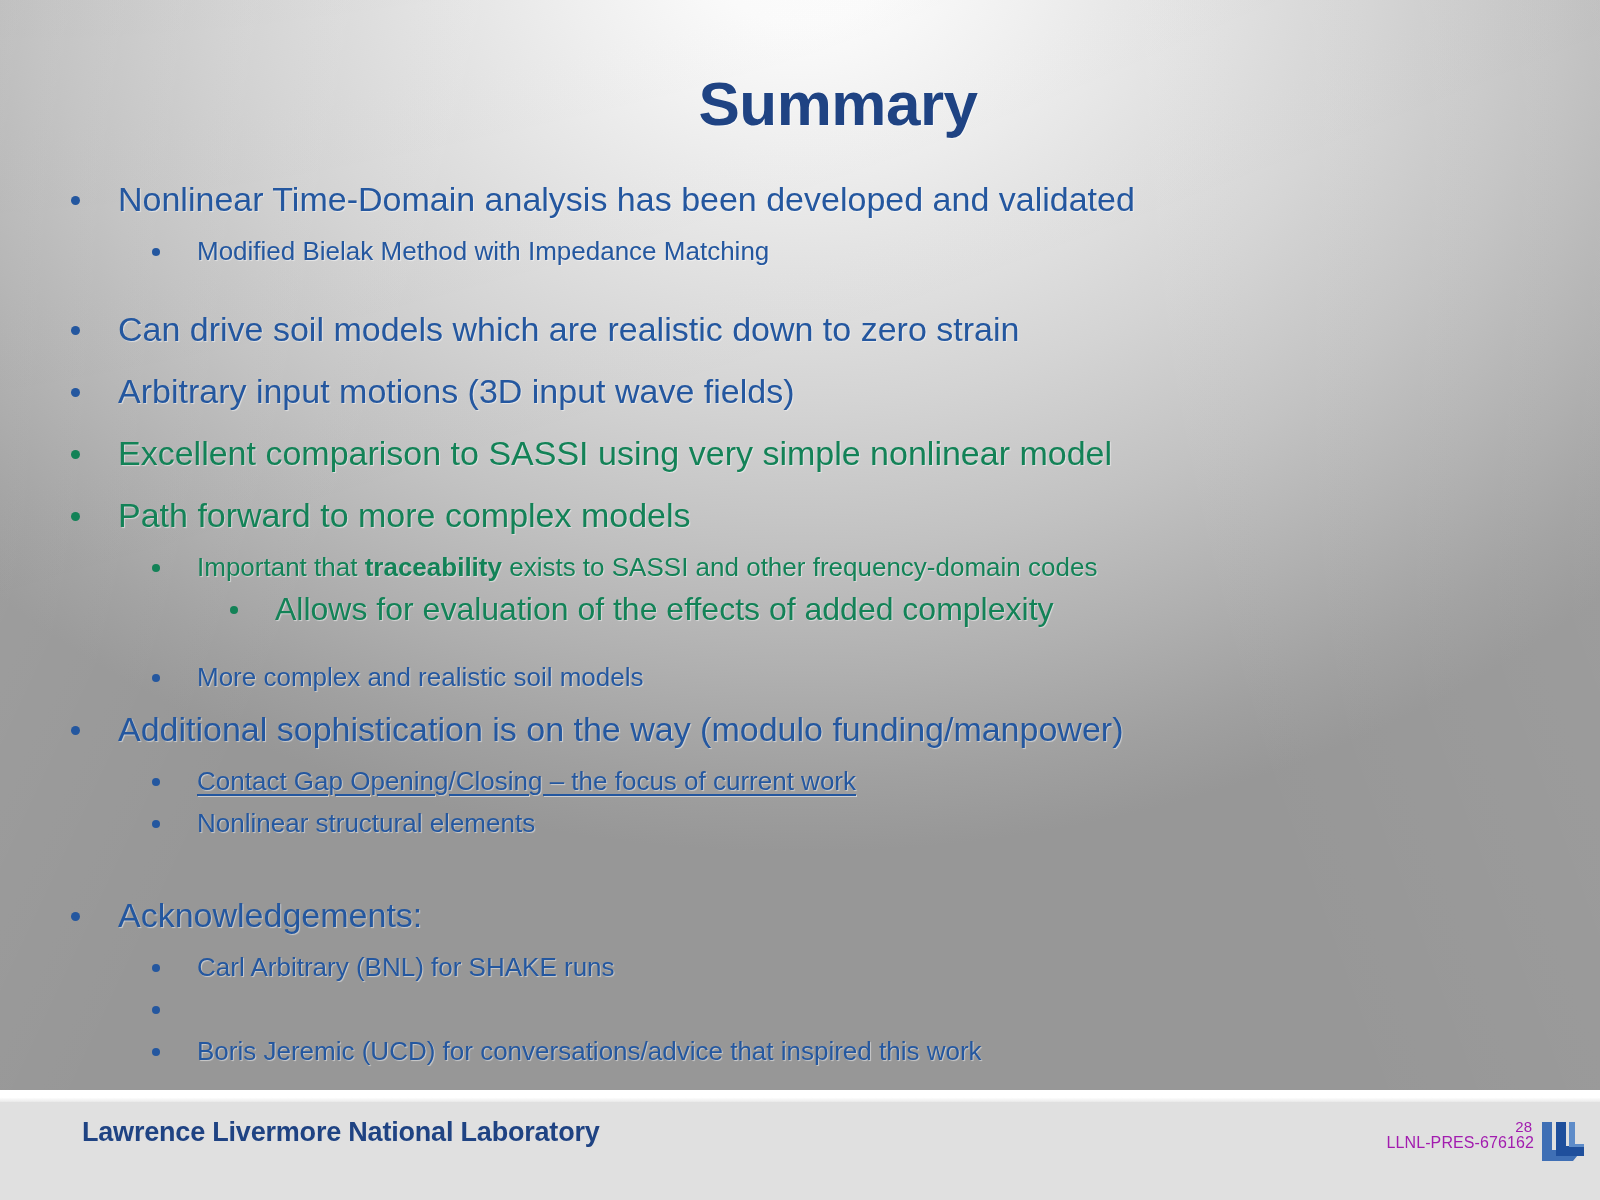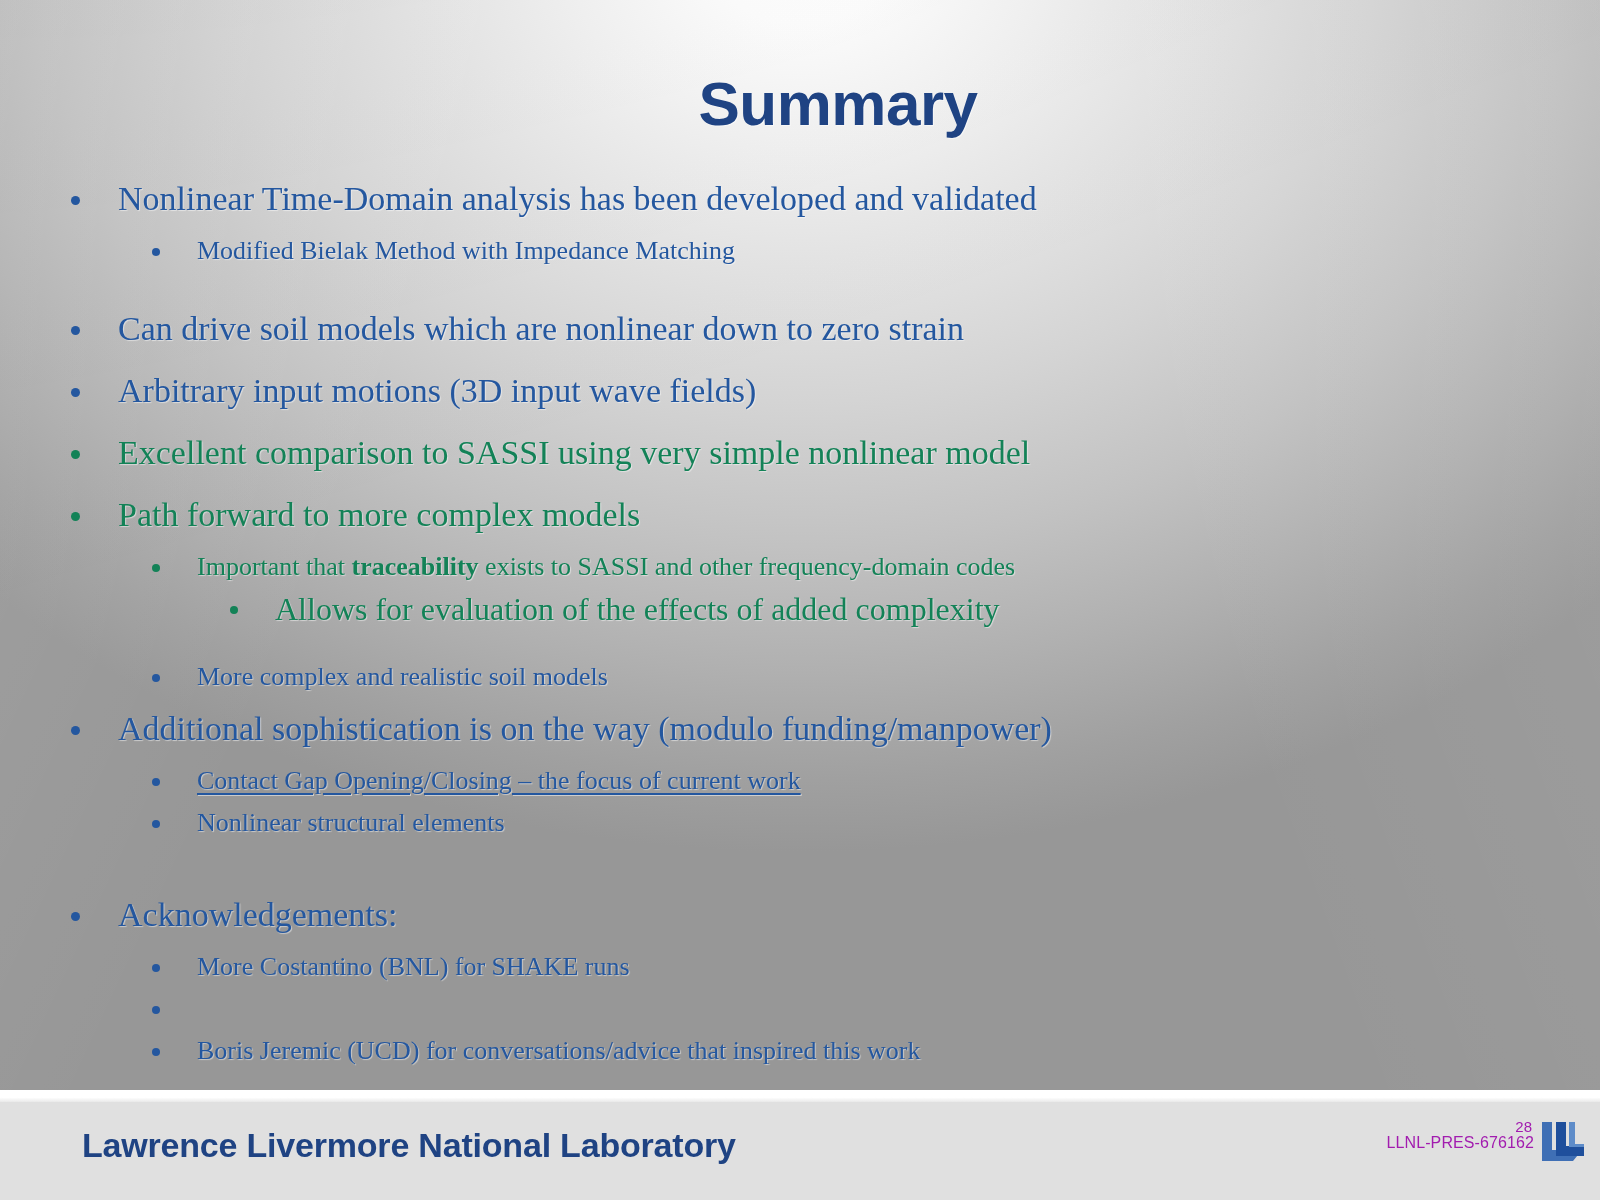--- a/index.html
+++ b/index.html
@@ -61,21 +61,20 @@
     padding-left: 38px;
   }
 
   
   #body-area {
     position: absolute;
     top: 168px;
     left: 0;
     width: 1496px;
     z-index: 3;
-    font-family: Liberation Serif, serif;
   }
 
   .line {
     position: relative;
     display: block;
     box-sizing: border-box;
     white-space: nowrap;
   }
 
   .line .bullet {
@@ -168,22 +167,22 @@
     top: 1102px;
     width: 1600px;
     height: 98px;
     background: #e0e0e0;
     z-index: 4;
   }
 
   #footer-org {
     position: absolute;
     left: 82px;
-    top: 24px;
-    font-size: 34px;
+    top: 15px;
+    font-size: 27px;
     font-weight: bold;
     color: #1f4383;
     letter-spacing: -0.2px;
   }
 
   #footer-right {
     position: absolute;
     right: 14px;
     top: 14px;
     display: flex;
@@ -231,21 +230,21 @@
 
     <div class="line lvl2 c-blue">
       <span class="bullet"></span>
       <span class="txt">Modified Bielak Method with Impedance Matching</span>
     </div>
 
     <div class="gap-md"></div>
 
     <div class="line lvl1 c-blue">
       <span class="bullet"></span>
-      <span class="txt">Can drive soil models which are nonlinear down to zero strain</span>
+      <span class="txt">Can drive soil models which are realistic down to zero strain</span>
     </div>
 
     <div class="line lvl1 c-blue">
       <span class="bullet"></span>
       <span class="txt">Arbitrary input motions (3D input wave fields)</span>
     </div>
 
     <div class="line lvl1 c-green">
       <span class="bullet"></span>
       <span class="txt">Excellent comparison to SASSI using very simple nonlinear model</span>
@@ -290,21 +289,21 @@
 
     <div class="gap-lg"></div>
 
     <div class="line lvl1 c-blue">
       <span class="bullet"></span>
       <span class="txt">Acknowledgements:</span>
     </div>
 
     <div class="line lvl2 c-blue">
       <span class="bullet"></span>
-      <span class="txt">More Costantino (BNL) for SHAKE runs</span>
+      <span class="txt">Carl Arbitrary (BNL) for SHAKE runs</span>
     </div>
 
     <div class="line lvl2 c-blue">
       <span class="bullet"></span>
     </div>
 
     <div class="line lvl2 c-blue">
       <span class="bullet"></span>
       <span class="txt">Boris Jeremic (UCD) for conversations/advice that inspired this work</span>
     </div>

